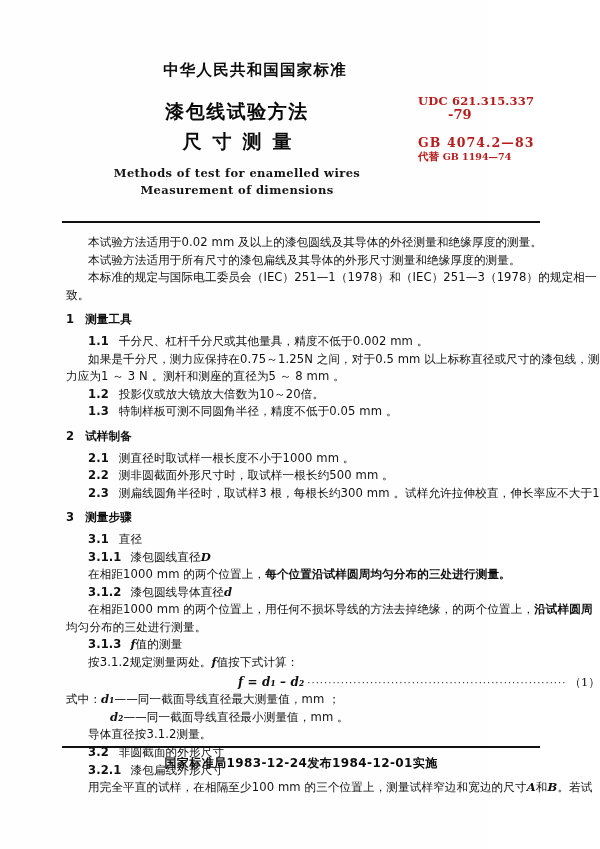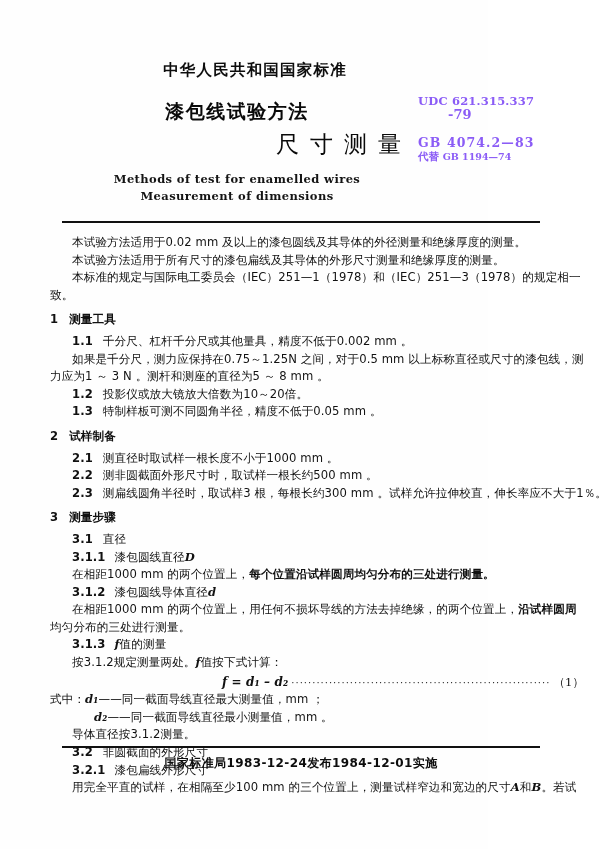--- a/index.html
+++ b/index.html
@@ -45,23 +45,23 @@
   }
   .doc-title-cn {
     text-align: center;
     font-size: 19px;
     font-weight: bold;
     letter-spacing: 1.5px;
     color: #0a0a0a;
     line-height: 1.35;
   }
   .doc-subtitle-cn {
-    text-align: right;
-    font-size: 23px;
-    font-weight: normal;
+    text-align: center;
+    font-size: 19px;
+    font-weight: bold;
     letter-spacing: 11px;
     padding-left: 11px;
     color: #0a0a0a;
     line-height: 1.45;
     margin-top: 3px;
   }
   .doc-title-en {
     text-align: center;
     font-family: "DejaVu Serif", "Liberation Serif", serif;
     font-size: 11.5px;
@@ -72,21 +72,21 @@
     color: #141414;
   }
 
   
   .code-block {
     position: absolute;
     left: 418px;
     top: 94px;
     width: 130px;
     font-family: "DejaVu Serif", "Liberation Serif", serif;
-    color: #8b5cf6;
+    color: #b91c1c;
   }
   .udc-line {
     font-size: 11.5px;
     font-weight: bold;
     letter-spacing: 0.2px;
     white-space: nowrap;
   }
   .udc-suffix {
     font-size: 13px;
     font-weight: bold;
@@ -116,21 +116,21 @@
     left: 62px;
     width: 478px;
     background: #111111;
   }
   .rule-top { top: 221px; height: 2.2px; }
   .rule-bottom { top: 746px; height: 2.0px; }
 
   
   .body-col {
     position: absolute;
-    left: 50px;
+    left: 66px;
     top: 234px;
     width: 478px;
     font-size: 11.6px;
     line-height: 17.6px;
     color: #111111;
     letter-spacing: 0.1px;
   }
   .para {
     margin: 0;
     text-indent: 22px;

